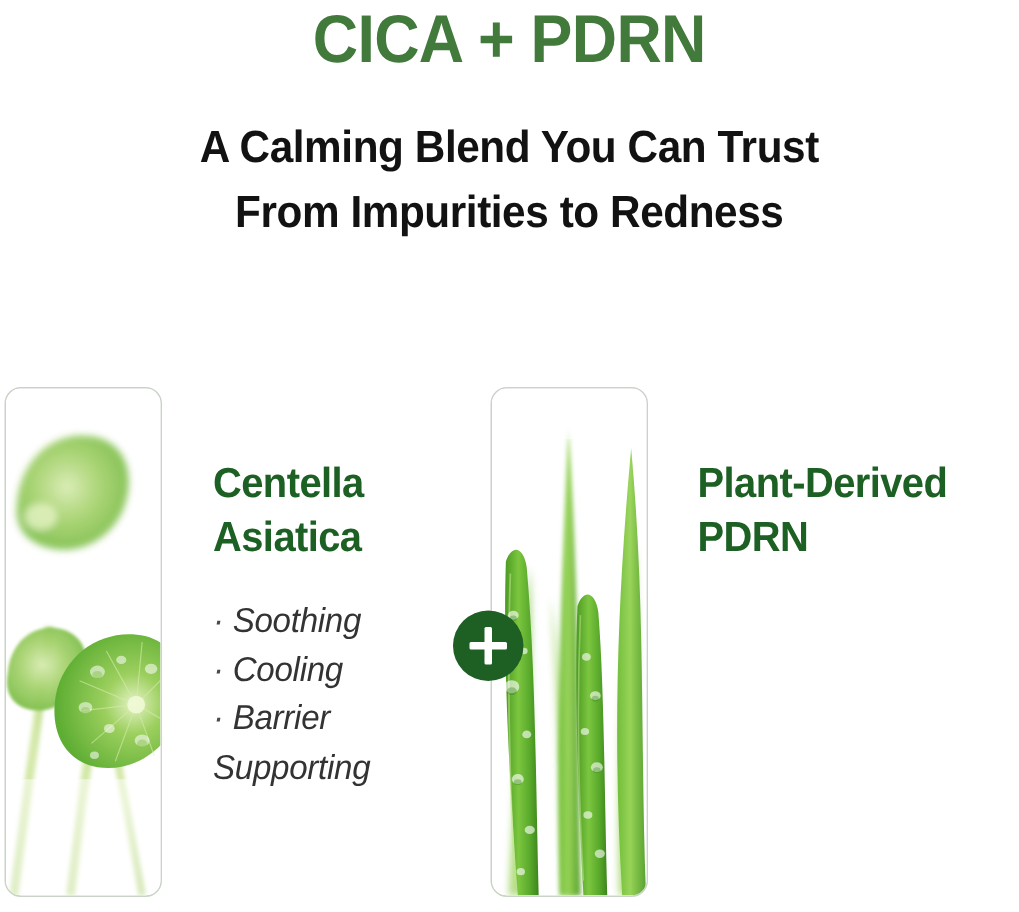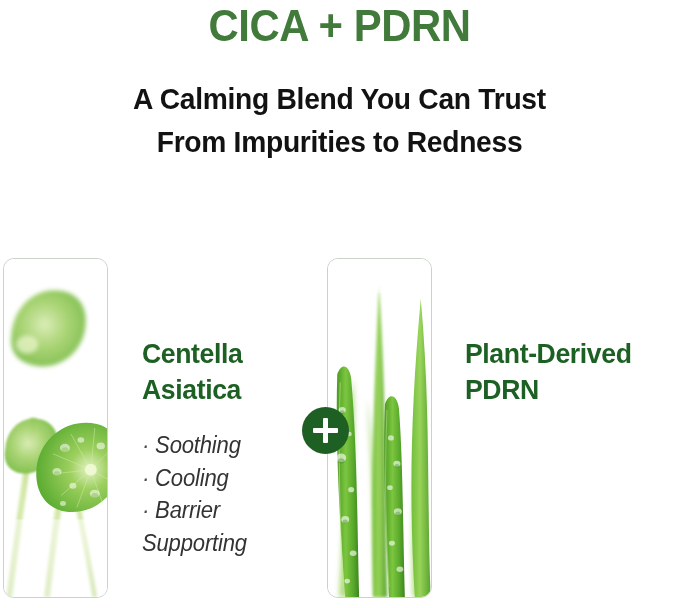--- a/index.html
+++ b/index.html
@@ -63,21 +63,20 @@
     box-sizing: border-box;
   }
   .photo-card.left  { left: 3px; }
   .photo-card.mid   { left: 327px; }
   .photo-card svg { display: block; width: 100%; height: 100%; }
 
   
   .info-col {
     position: absolute;
     top: 46px;
-    margin-top: 32px;
   }
   .info-col.centella { left: 142px; width: 170px; }
   .info-col.pdrn     { left: 465px; width: 210px; }
 
   .ing-heading {
     font-size: 28px;
     font-weight: 700;
     color: #1d6024;
     line-height: 1.27;
     letter-spacing: -0.4px;

